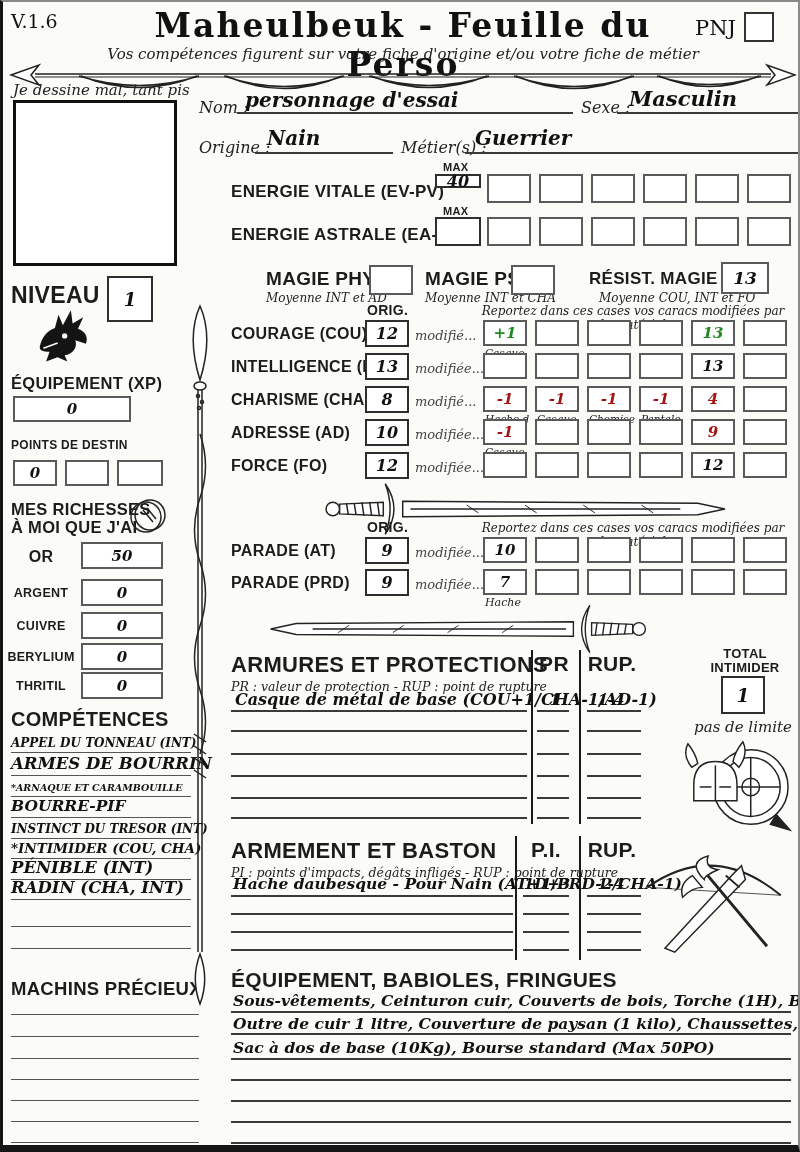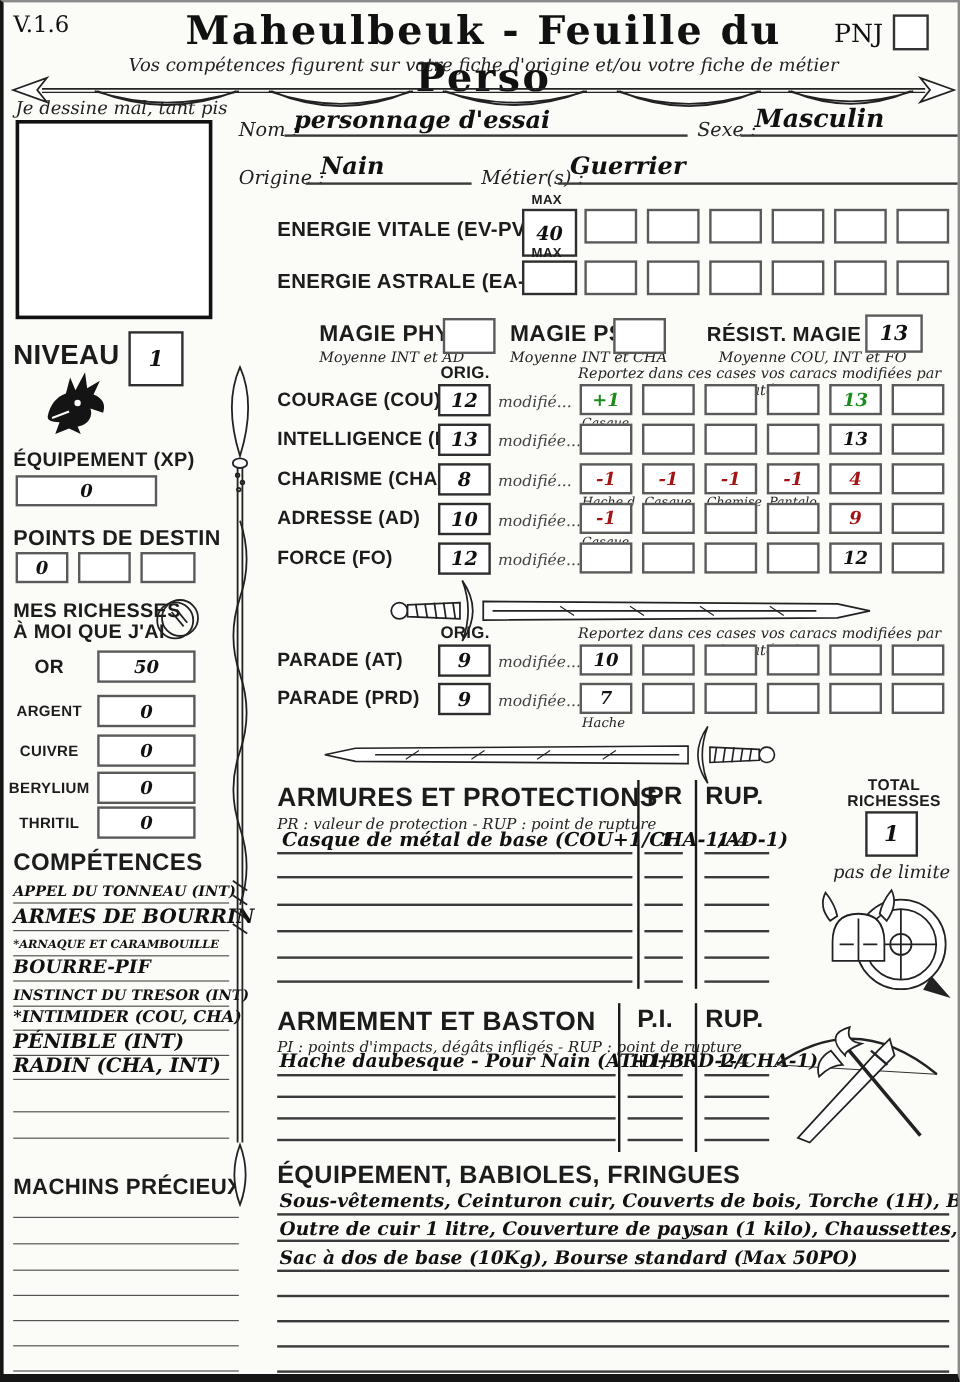--- a/index.html
+++ b/index.html
@@ -61,21 +61,21 @@
       <circle cx="38" cy="36" r="3" fill="#fbfbf8"></circle>
       <path d="M14,50 L30,44" stroke="#fbfbf8" stroke-width="2" fill="none"></path>
     </svg>
   </div>
 
   <div class="abs hd" style="left:8px;top:372px;font-size:16.5px;">ÉQUIPEMENT (XP)</div>
   <div class="box" style="left:10px;top:394px;width:118px;height:26px;">
       <span class="hw" style="font-size:15px;">0</span>
     </div>
 
-  <div class="abs hd" style="left:8px;top:436px;font-size:18px;">POINTS DE DESTIN</div>
+  <div class="abs hd" style="left:8px;top:436px;font-size:12px;">POINTS DE DESTIN</div>
   <div class="box" style="left:10px;top:458px;width:44px;height:26px;">
       <span class="hw" style="font-size:15px;">0</span>
     </div>
   <div class="box" style="left:62px;top:458px;width:44px;height:26px;">
       <span class="hw" style="font-size:15px;"></span>
     </div>
   <div class="box" style="left:114px;top:458px;width:46px;height:26px;">
       <span class="hw" style="font-size:15px;"></span>
     </div>
 
@@ -172,21 +172,21 @@
 
   <div class="abs cal" style="left:196px;top:136px;font-size:16px;">Origine :</div>
   <div class="abs hw" style="left:264px;top:124px;font-size:20px;">Nain</div>
   <div class="ul" style="left:252px;top:132px;width:138px;height:18px;"></div>
   <div class="abs cal" style="left:398px;top:136px;font-size:16px;">Métier(s) :</div>
   <div class="abs hw" style="left:472px;top:124px;font-size:20px;">Guerrier</div>
   <div class="ul" style="left:462px;top:132px;width:334px;height:18px;"></div>
 
   <div class="abs hd" style="left:228px;top:180px;font-size:17px;">ENERGIE VITALE (EV-PV)</div>
   <div class="abs hd" style="left:440px;top:159px;font-size:11px;">MAX</div>
-  <div class="box obox" style="left:432px;top:172px;width:46px;height:40px;text-align:right;">
+  <div class="box obox" style="left:432px;top:172px;width:46px;height:14px;text-align:right;">
       <span class="hw" style="font-size:16px;">40</span>
     </div>
   <div class="box" style="left:484px;top:172px;width:44px;height:29px;">
       <span class="hw" style="font-size:15px;"></span>
     </div>
   <div class="box" style="left:536px;top:172px;width:44px;height:29px;">
       <span class="hw" style="font-size:15px;"></span>
     </div>
   <div class="box" style="left:588px;top:172px;width:44px;height:29px;">
       <span class="hw" style="font-size:15px;"></span>
@@ -470,21 +470,21 @@
   <div class="ul" style="left:534px;top:773px;width:32px;"></div>
   <div class="ul" style="left:584px;top:773px;width:54px;"></div>
   <div class="ul" style="left:228px;top:795px;width:296px;"></div>
   <div class="ul" style="left:534px;top:795px;width:32px;"></div>
   <div class="ul" style="left:584px;top:795px;width:54px;"></div>
   <div class="ul" style="left:228px;top:815px;width:296px;"></div>
   <div class="ul" style="left:534px;top:815px;width:32px;"></div>
   <div class="ul" style="left:584px;top:815px;width:54px;"></div>
 
   <div class="abs hd ctr" style="left:698px;top:644px;width:88px;font-size:13px;">TOTAL</div>
-  <div class="abs hd ctr" style="left:690px;top:658px;width:104px;font-size:13px;">RICHESSES</div>
+  <div class="abs hd ctr" style="left:690px;top:658px;width:104px;font-size:13px;">INTIMIDER</div>
   <div class="box obox" style="left:718px;top:674px;width:44px;height:38px;">
       <span class="hw" style="font-size:18px;">1</span>
     </div>
   <div class="abs cal ctr" style="left:688px;top:716px;width:104px;font-size:15px;">pas de limite</div>
 
   <div class="abs" style="left:676px;top:730px;">
     <svg width="115" height="108" viewBox="0 0 115 110" fill="none" stroke="#222" stroke-width="1.5">
       <circle cx="72" cy="56" r="38" fill="#fff"></circle>
       <circle cx="72" cy="56" r="30"></circle>
       <circle cx="72" cy="56" r="9"></circle>

